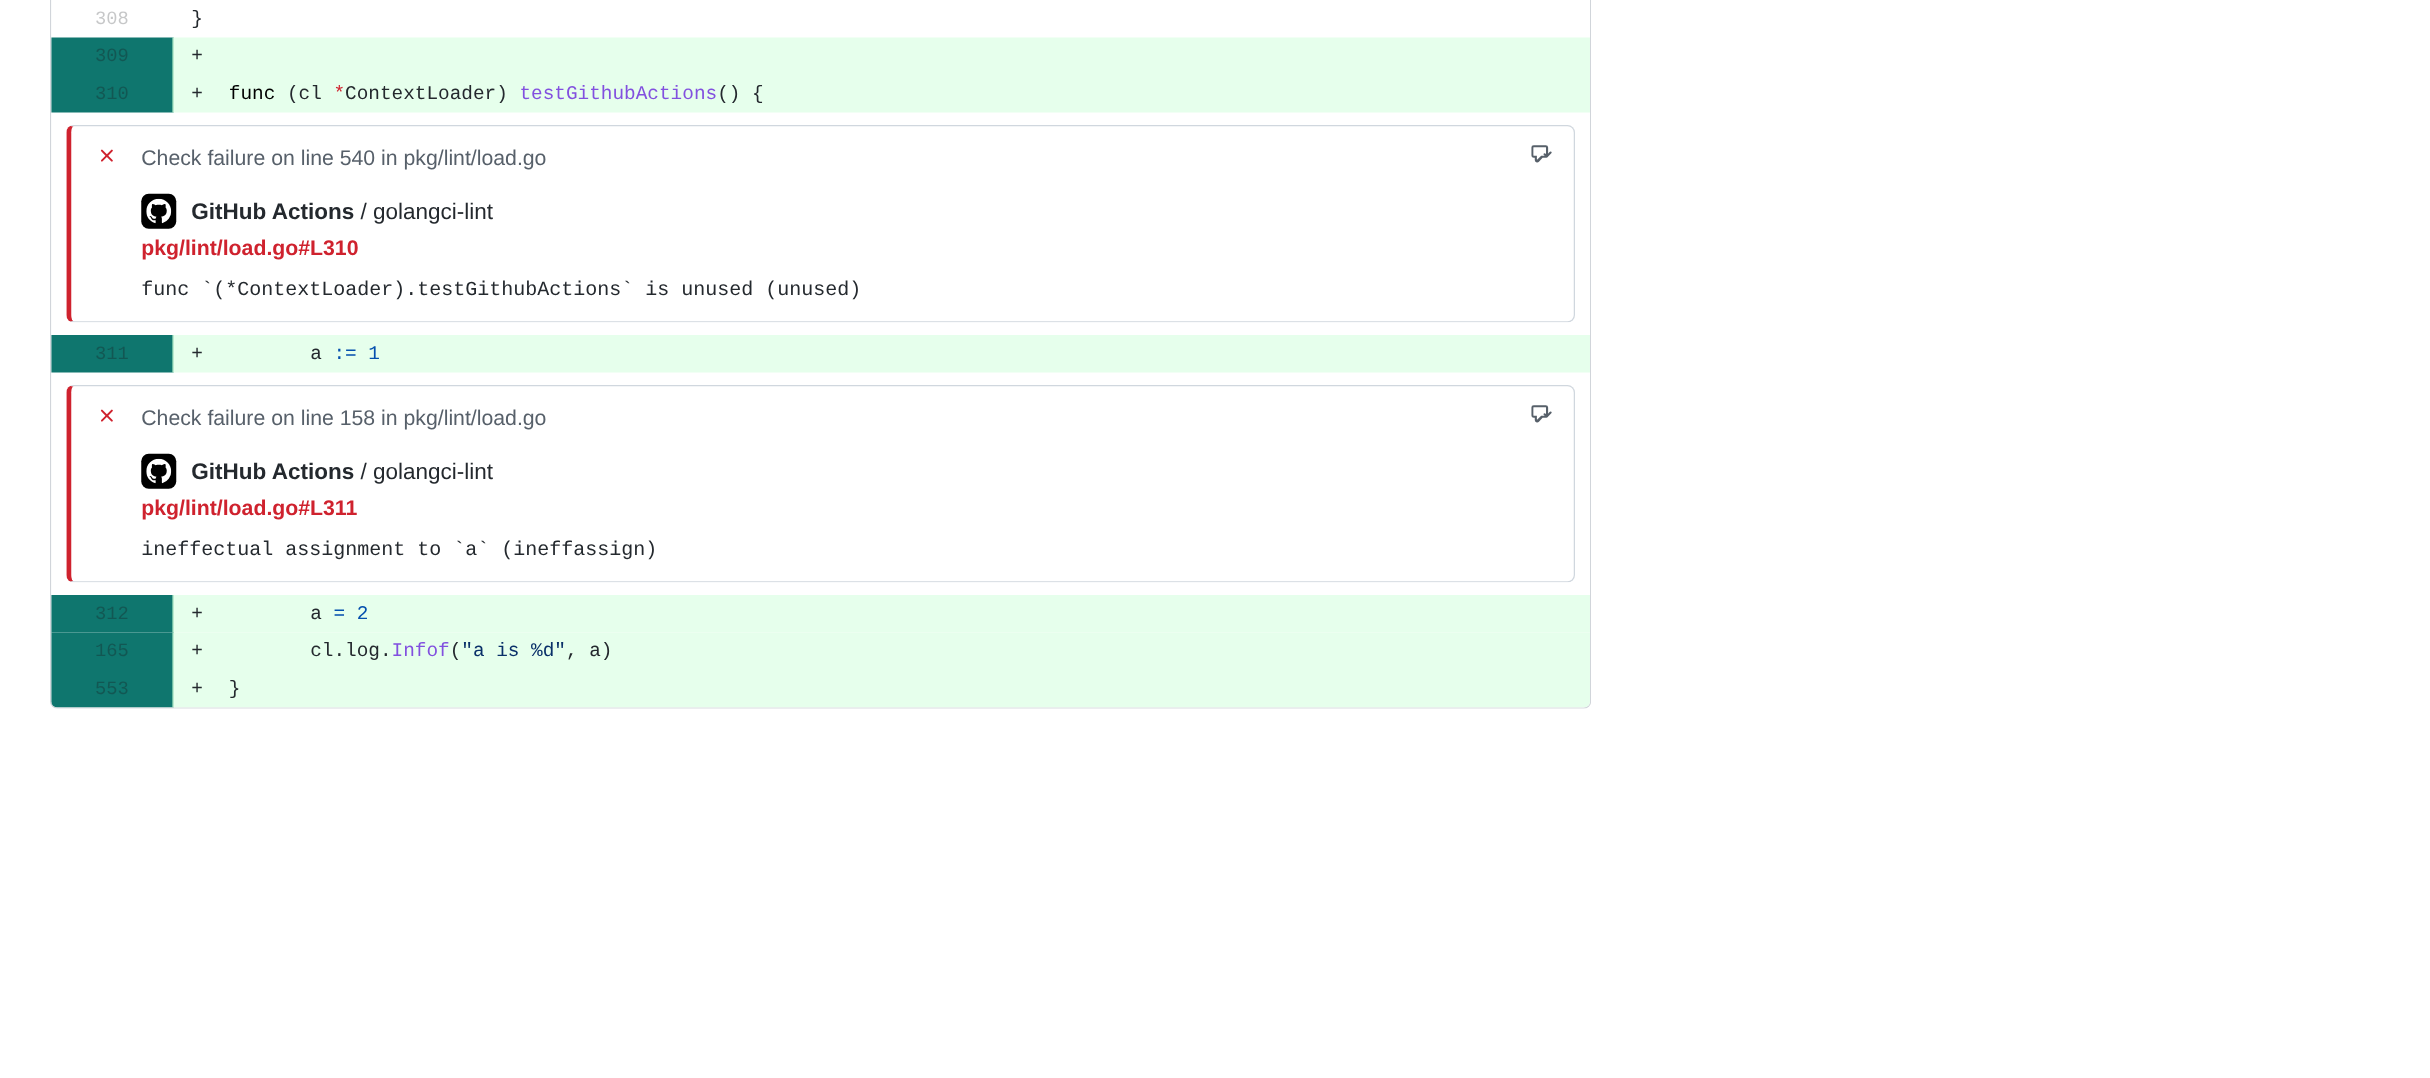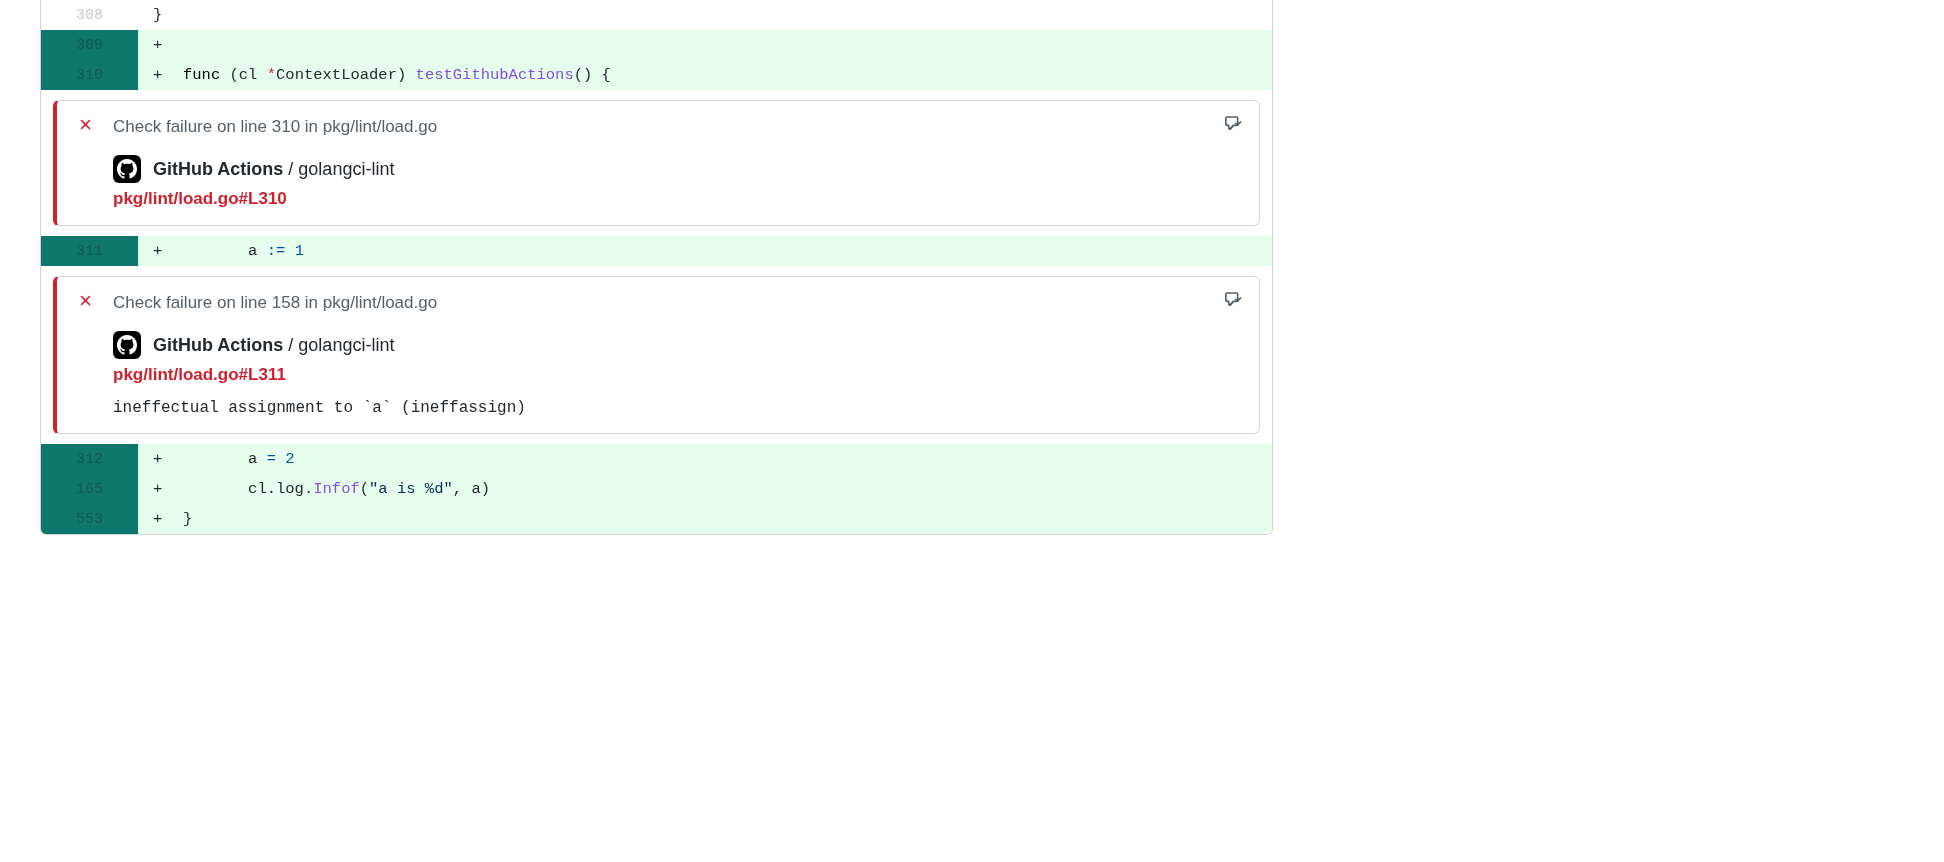--- a/index.html
+++ b/index.html
@@ -150,30 +150,31 @@
         <svg width="17" height="17" viewBox="0 0 16 16">
             <path fill="#cf222e" d="M3.72 3.72a.75.75 0 011.06 0L8 6.94l3.22-3.22a.75.75 0 111.06 1.06L9.06 8l3.22 3.22a.75.75 0 11-1.06 1.06L8 9.06l-3.22 3.22a.75.75 0 01-1.06-1.06L6.94 8 3.72 4.78a.75.75 0 010-1.06z"></path>
           </svg>
       </span>
       <span class="resolve-icon">
         <svg width="18" height="18" viewBox="0 0 16 16" fill="currentColor">
             <path d="M1.5 2.75a.25.25 0 01.25-.25h8.5a.25.25 0 01.25.25v5.5a.25.25 0 01-.25.25H7.06l-2.573 2.573A.25.25 0 014 10.823V8.5H1.75a.25.25 0 01-.25-.25v-5.5zM1.75 1A1.75 1.75 0 000 2.75v5.5C0 9.216.784 10 1.75 10H2.5v1.543a1.75 1.75 0 002.987 1.237L8.06 10h2.19A1.75 1.75 0 0012 8.25v-5.5A1.75 1.75 0 0010.25 1h-8.5z"></path>
             <path d="M14.28 6.78a.75.75 0 10-1.06-1.06l-2.22 2.22-.97-.97a.75.75 0 10-1.06 1.06l1.5 1.5a.75.75 0 001.06 0l2.75-2.75z"></path>
           </svg>
       </span>
-      <div class="anno-title"><span>Check failure on line 310 in pkg/lint/load.go</span></div>
+      <div class="anno-title"><span>Check failure on line 540 in pkg/lint/load.go</span></div>
       <div class="anno-header">
         <div class="gh-logo">
           <svg viewBox="0 0 16 16">
               <path d="M8 0C3.58 0 0 3.58 0 8c0 3.54 2.29 6.53 5.47 7.59.4.07.55-.17.55-.38 0-.19-.01-.82-.01-1.49-2.01.37-2.53-.49-2.69-.94-.09-.23-.48-.94-.82-1.13-.28-.15-.68-.52-.01-.53.63-.01 1.08.58 1.23.82.72 1.21 1.87.87 2.33.66.07-.52.28-.87.51-1.07-1.78-.2-3.64-.89-3.64-3.95 0-.87.31-1.59.82-2.15-.08-.2-.36-1.02.08-2.12 0 0 .67-.21 2.2.82.64-.18 1.32-.27 2-.27.68 0 1.36.09 2 .27 1.53-1.04 2.2-.82 2.2-.82.44 1.1.16 1.92.08 2.12.51.56.82 1.27.82 2.15 0 3.07-1.87 3.75-3.65 3.95.29.25.54.73.54 1.48 0 1.07-.01 1.93-.01 2.2 0 .21.15.46.55.38A8.013 8.013 0 0016 8c0-4.42-3.58-8-8-8z"></path>
             </svg>
         </div>
         <div class="anno-check-name"><b>GitHub Actions</b><span> / </span><span>golangci-lint</span></div>
       </div>
       <div class="anno-link"><span>pkg/lint/load.go#L310</span></div>
+      <div class="anno-msg"><span>func `(*ContextLoader).testGithubActions` is unused (unused)</span></div>
     </div>
   </div>
 
   <div class="code-row">
     <div class="gutter">
         <span>311</span>
       </div>
     <div class="code-content"><span class="plus-col">+</span><span>       a </span><span class="kw-op">:=</span><span> </span><span class="kw-num">1</span></div>
   </div>
 

